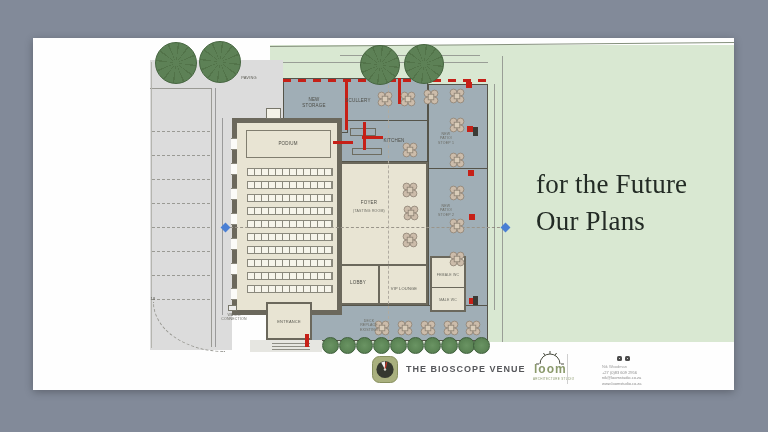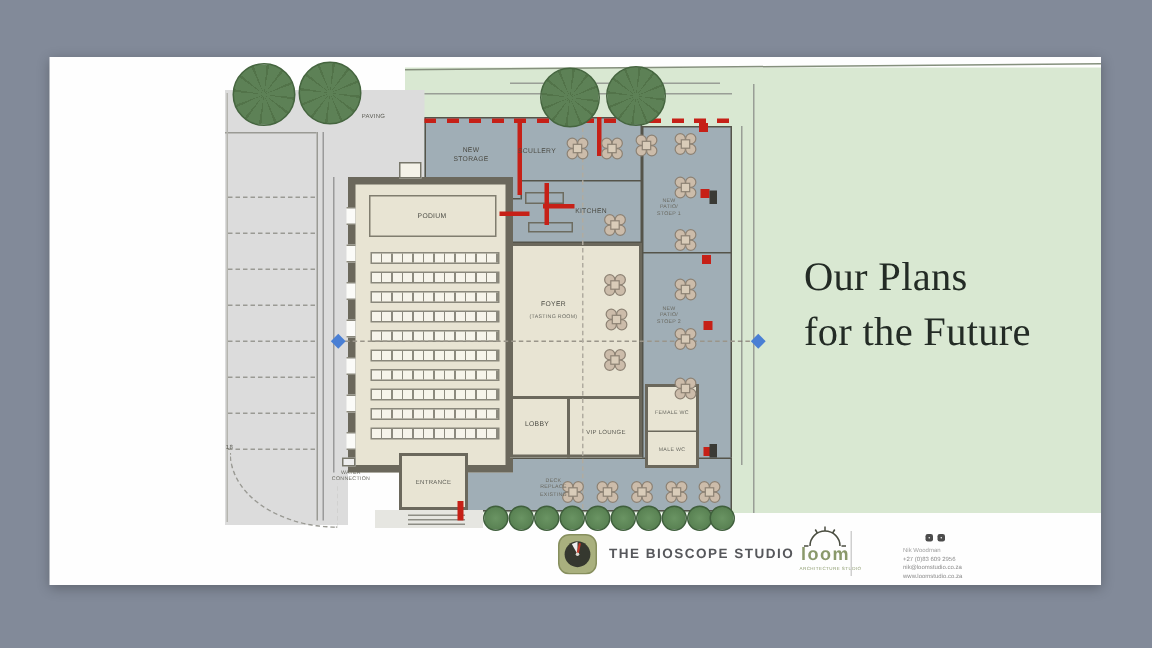--- a/index.html
+++ b/index.html
@@ -280,34 +280,34 @@
     <div class="plbl xs" style="left:369px;top:325px">DECK
 REPLACE
 EXISTING</div>
     <div class="plbl sm" style="left:249px;top:77px">PAVING</div>
     <div class="plbl xs" style="left:234px;top:317px">WATER
 CONNECTION</div>
     <div class="plbl sm" style="left:153px;top:298px">18</div>
   </div>
 
   <div class="title">
+    <div>for the Future</div>
     <div>Our Plans</div>
-    <div>for the Future</div>
   </div>
 
   <div class="abs" style="left:372px;top:356px;width:26px;height:27px">
     <svg width="26" height="27">
       <rect x="0.5" y="0.5" width="25" height="26" rx="7" fill="#a9b07e" stroke="#878f5e"></rect>
       <circle cx="13" cy="13.5" r="8.6" fill="#35382f"></circle>
       <polygon points="13,13.5 9.2,6.6 13,5.2" fill="#eeeeee"></polygon>
       <line x1="13" y1="13.5" x2="14.6" y2="6.2" stroke="#c2392b" stroke-width="1.4"></line>
       <circle cx="13" cy="13.5" r="1.2" fill="#d9d9d0"></circle>
     </svg>
   </div>
-  <div class="venue-name">THE BIOSCOPE STUDIO</div>
+  <div class="venue-name">THE BIOSCOPE VENUE</div>
 
   <div class="abs" style="left:536px;top:350px;width:28px;height:16px">
     <svg width="28" height="16">
       <path d="M4,14 A10,10 0 0 1 24,14" fill="none" stroke="#4a4d40" stroke-width="1"></path>
       <line x1="14" y1="1" x2="14" y2="4" stroke="#4a4d40"></line>
       <line x1="7.5" y1="3" x2="9" y2="5.5" stroke="#4a4d40"></line>
       <line x1="20.5" y1="3" x2="19" y2="5.5" stroke="#4a4d40"></line>
       <line x1="0" y1="14" x2="3" y2="14" stroke="#4a4d40"></line>
       <line x1="25" y1="14" x2="28" y2="14" stroke="#4a4d40"></line>
     </svg>

